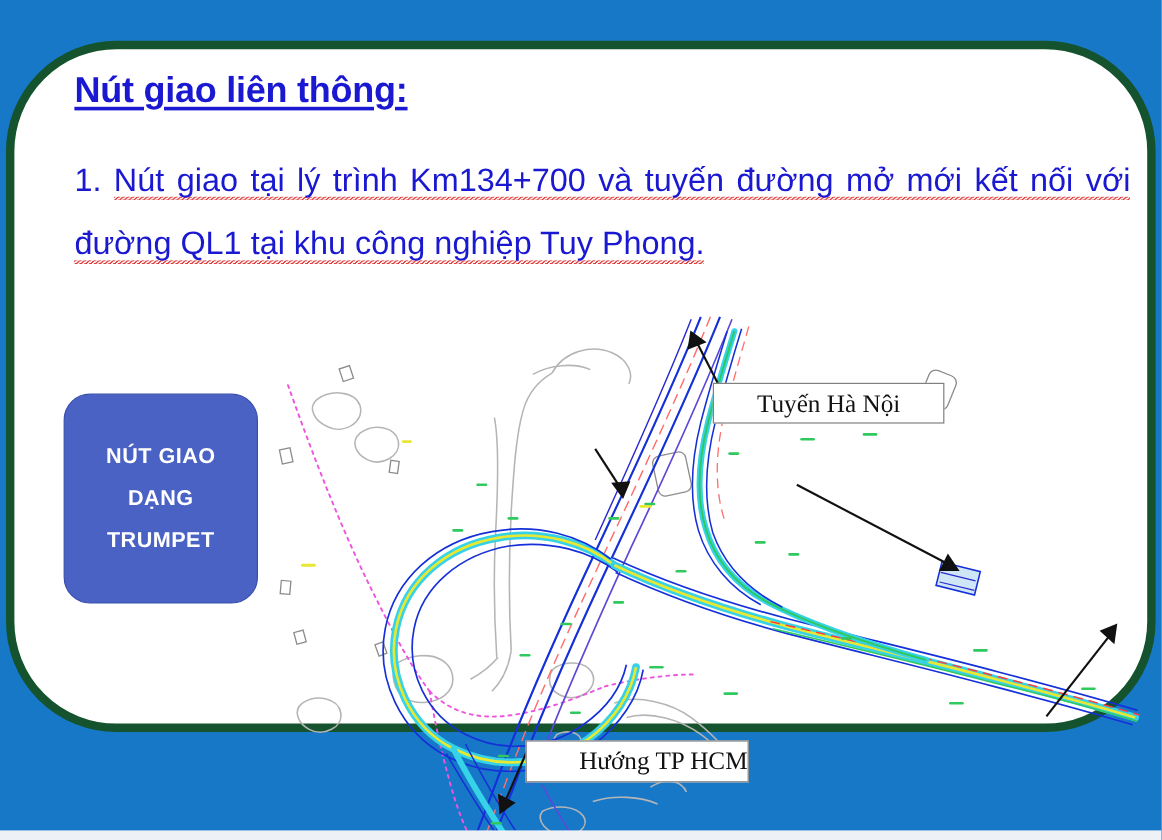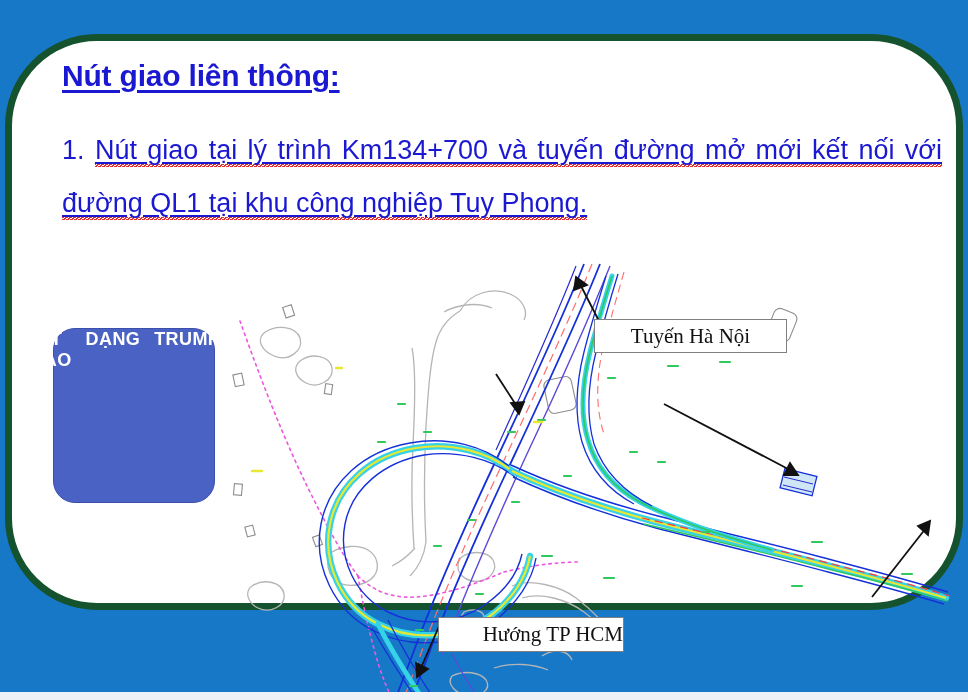--- a/index.html
+++ b/index.html
@@ -36,37 +36,37 @@
     letter-spacing:-0.2px;
     white-space:nowrap;
   }
   .body-text{
     position:absolute;left:50px;top:83px;width:880px;
     font-size:27px;color:#1a18d0;
     line-height:53px;
     text-align:justify;
     white-space:normal;
   }
-  .u{ text-decoration:underline; text-underline-offset:3px; }
+  .u{ text-underline-offset:3px; }
   .sq2{
     background-image:
       repeating-linear-gradient(135deg,#e03030 0 1px, transparent 1px 2px);
     background-size:4px 3px;
     background-repeat:repeat-x;
     background-position:left bottom 0px;
     padding-bottom:2px;
   }
 
   
   #trumpet-box{
     position:absolute;left:41px;top:287px;width:160px;height:173px;
     background:#4a62c4;
     border:1px solid #3b50ad;
     border-radius:22px;
-    display:flex;flex-direction:row;align-items:flex-start;justify-content:center;
+    display:flex;flex-direction:column;align-items:center;justify-content:center;
     gap:14px;
     color:#ffffff;font-weight:bold;font-size:18px;letter-spacing:.4px;
   }
 
   
   #diagram{
     position:absolute;left:200px;top:215px;width:750px;height:455px;
   }
   #diagram svg{display:block;}
 

